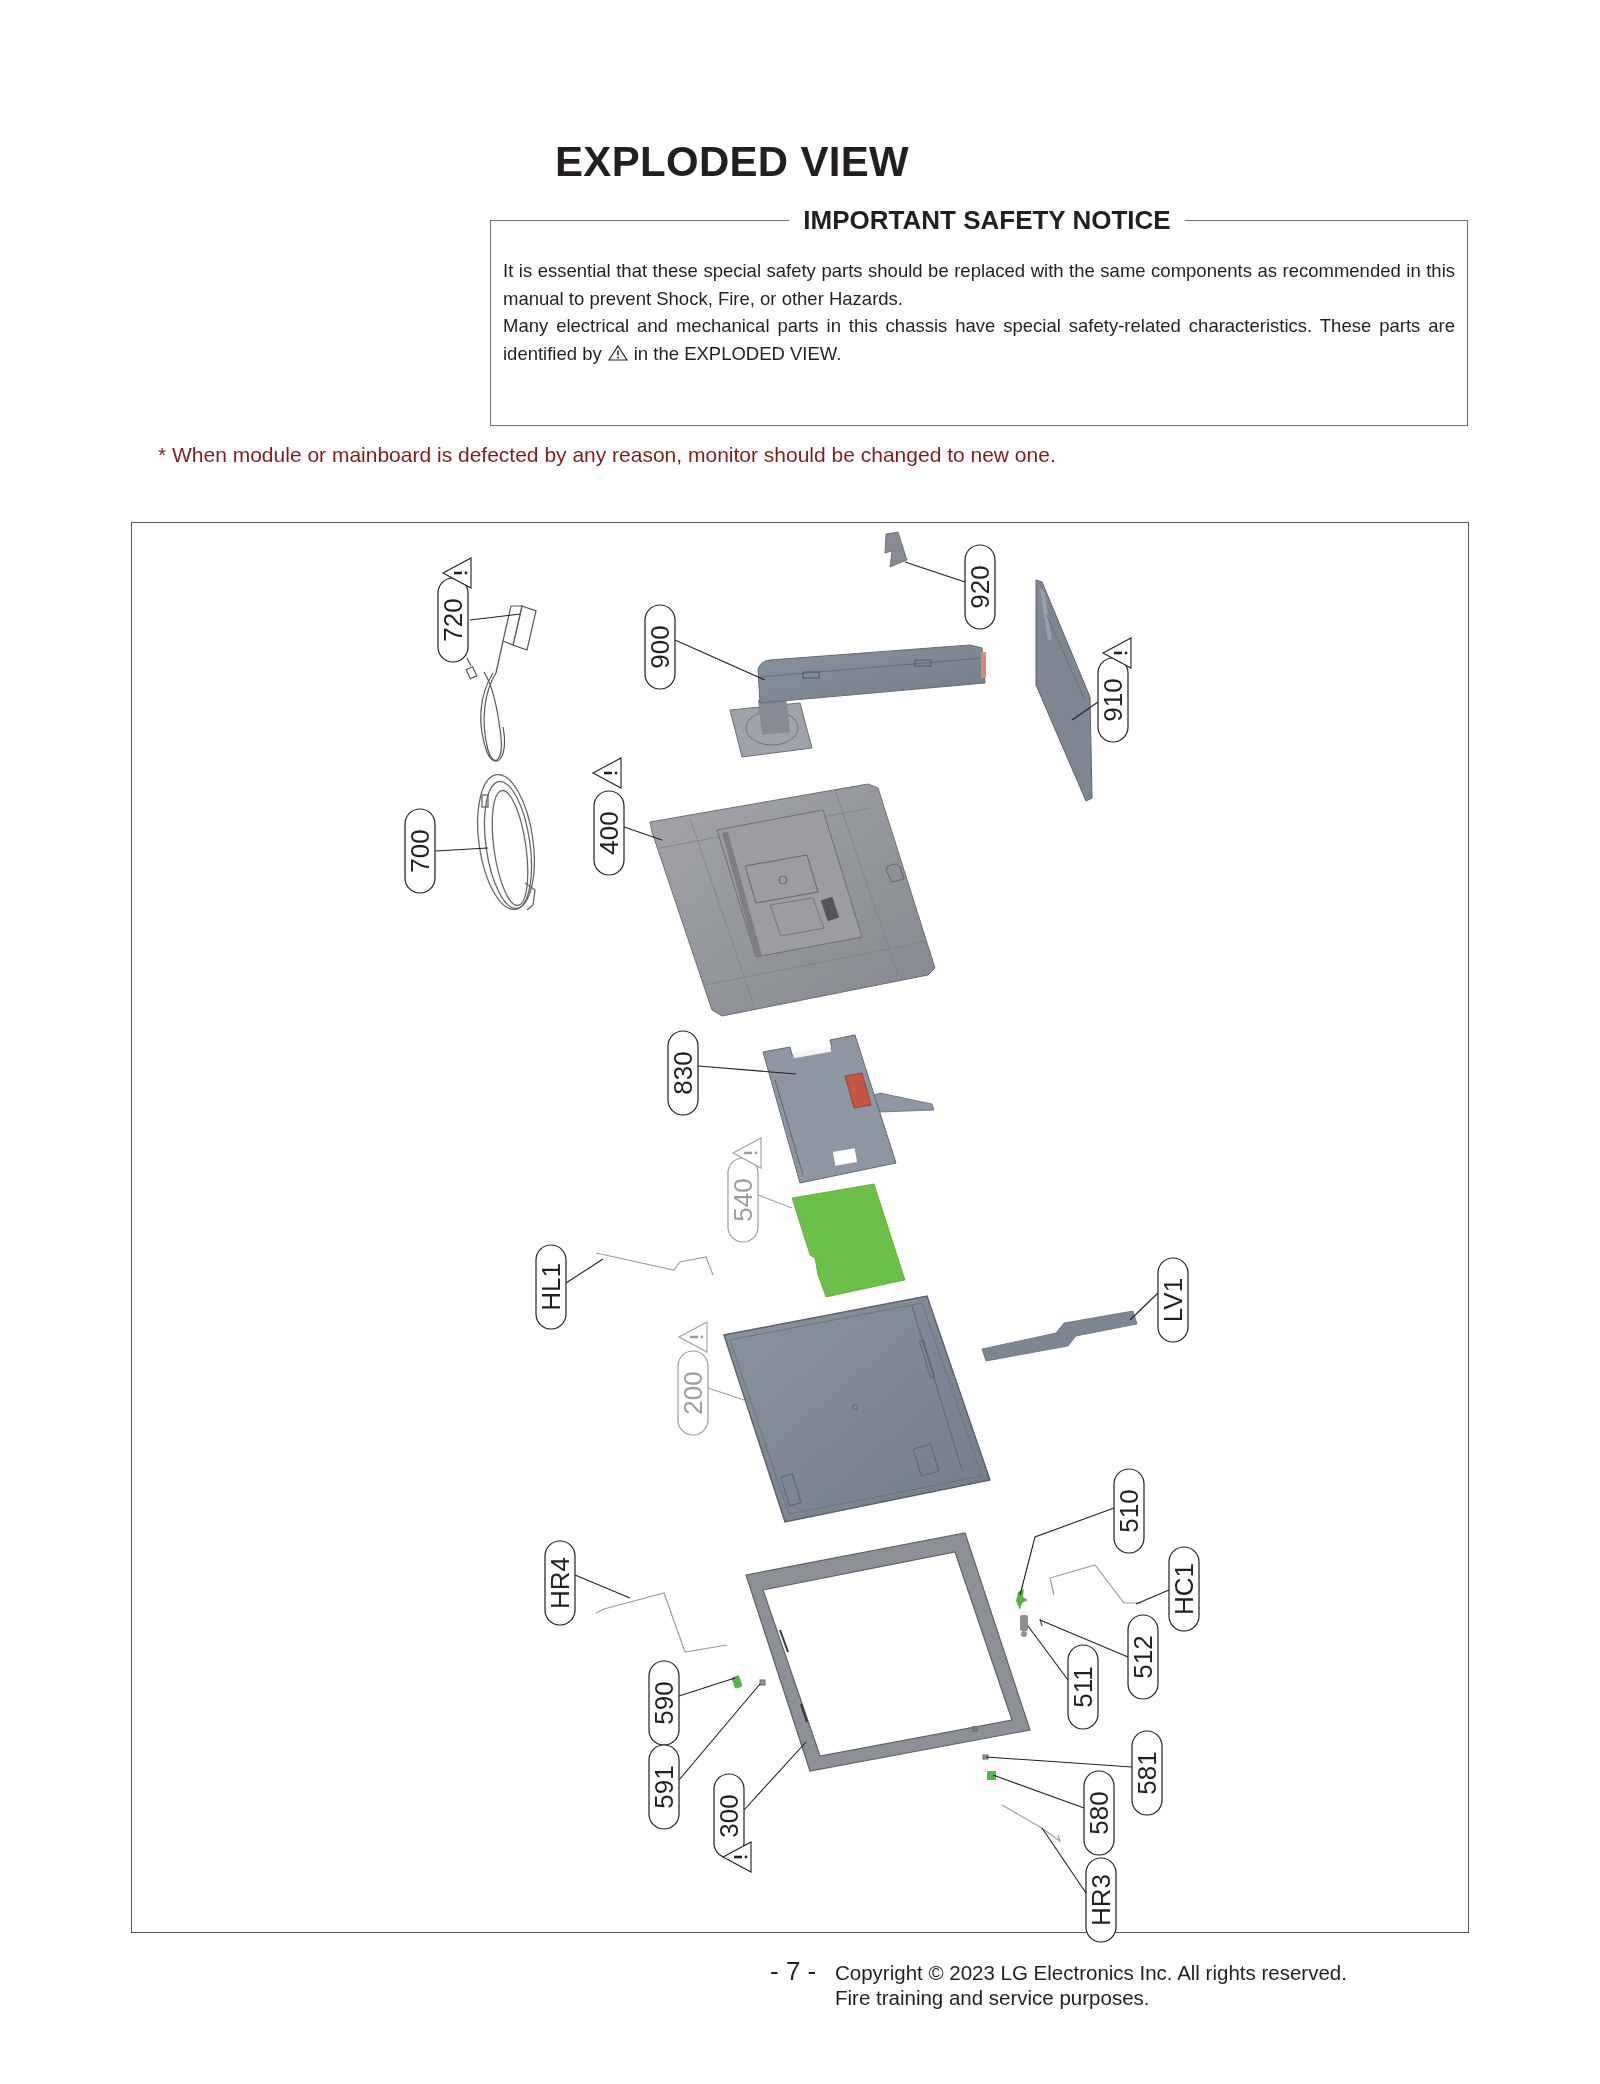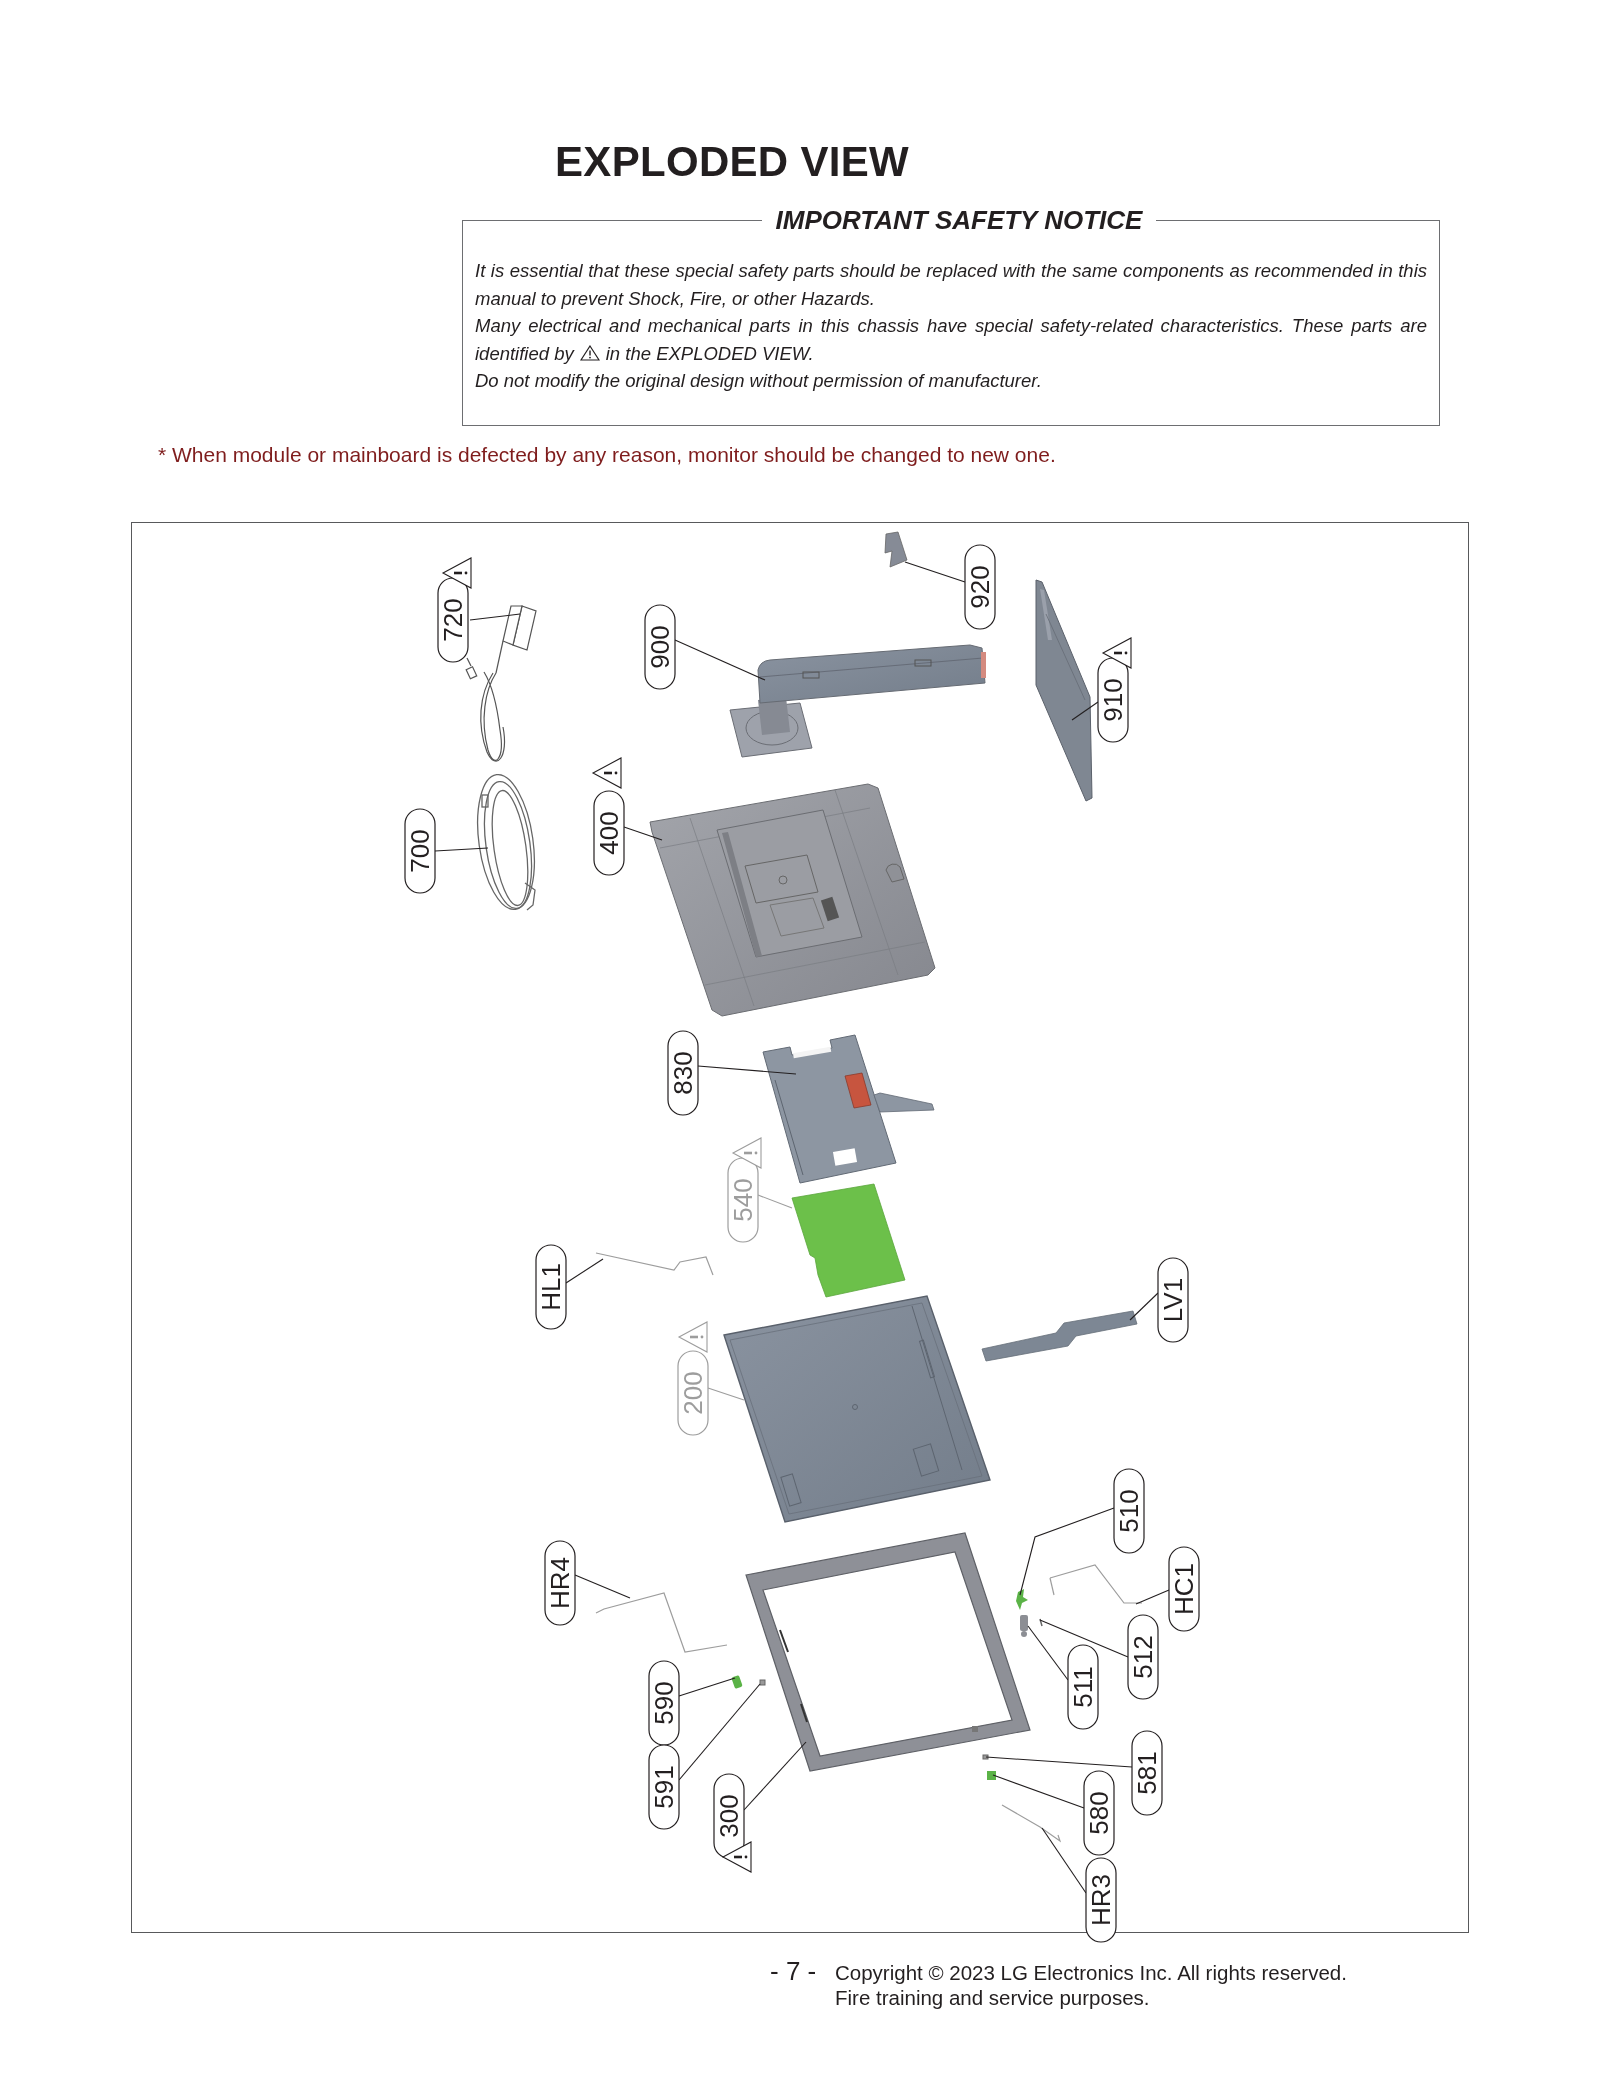--- a/index.html
+++ b/index.html
@@ -1,21 +1,21 @@
 <!DOCTYPE html>
 <html><head>
 <meta charset="utf-8">
 <style>
   html, body { margin: 0; padding: 0; background: #ffffff; }
   body { width: 1600px; height: 2084px; position: relative; overflow: hidden;
          font-family: "Liberation Sans", sans-serif; color: #231f20; }
   .page-title { position: absolute; left: 0; width: 1464px; top: 138px; text-align: center;
                 font-size: 42px; font-weight: bold; letter-spacing: 0.3px; color: #231f20; }
-  .notice-box { position: absolute; left: 462px; top: 220px; width: 978px; height: 206px;
-                border: 1.5px solid #6d6e71; box-sizing: border-box; font-style: italic; }
+  .notice-box { position: absolute; left: 490px; top: 220px; width: 978px; height: 206px;
+                border: 1.5px solid #6d6e71; box-sizing: border-box; }
   .notice-heading { position: absolute; top: -16px; left: 0; right: 0; text-align: center; }
   .notice-heading span { background: #fff; padding: 0 14px; font-size: 26px; font-weight: bold;
                          color: #231f20; position: relative; left: 8px; }
   .notice-body { position: absolute; left: 12px; right: 12px; top: 36px; font-size: 18.5px;
                  line-height: 27.5px; color: #231f20; text-align: justify; }
   .notice-body p { margin: 0; }
   .warn-inline { display: inline-block; width: 20px; height: 16px; vertical-align: -1px; margin: 0 6px; }
   .footnote { position: absolute; left: 158px; top: 443px; font-size: 21px; color: #7f1d1d; }
   .diagram-frame { position: absolute; left: 131px; top: 522px; width: 1338px; height: 1411px;
                    border: 1.5px solid #58595b; box-sizing: border-box; }
@@ -33,21 +33,20 @@
   <div class="notice-heading">
     <span>IMPORTANT SAFETY NOTICE</span>
   </div>
   <div class="notice-body">
     <p>It is essential that these special safety parts should be replaced with the same components as recommended in this manual to prevent Shock, Fire, or other Hazards.</p>
     <p><span>Many electrical and mechanical parts in this chassis have special safety-related characteristics. These parts are identified by</span><svg class="warn-inline" viewBox="0 0 20 16">
           <polygon points="10,1 19,15 1,15" fill="none" stroke="#231f20" stroke-width="1.2"></polygon>
           <line x1="10" y1="5.5" x2="10" y2="10.5" stroke="#231f20" stroke-width="1.4"></line>
           <circle cx="10" cy="12.6" r="0.9" fill="#231f20"></circle>
         </svg><span>in the EXPLODED VIEW.</span></p>
-    <p>Do not modify the original design without permission of manufacturer.</p>
   </div>
 </div>
 
 <div class="footnote">* When module or mainboard is defected by any reason, monitor should be changed to new one.</div>
 
 <div class="diagram-frame"></div>
 
 <svg class="diagram-svg" viewBox="0 0 1600 2084" xmlns="http://www.w3.org/2000/svg">
   <defs>
     <linearGradient id="gGray" x1="0" y1="0" x2="1" y2="1">

